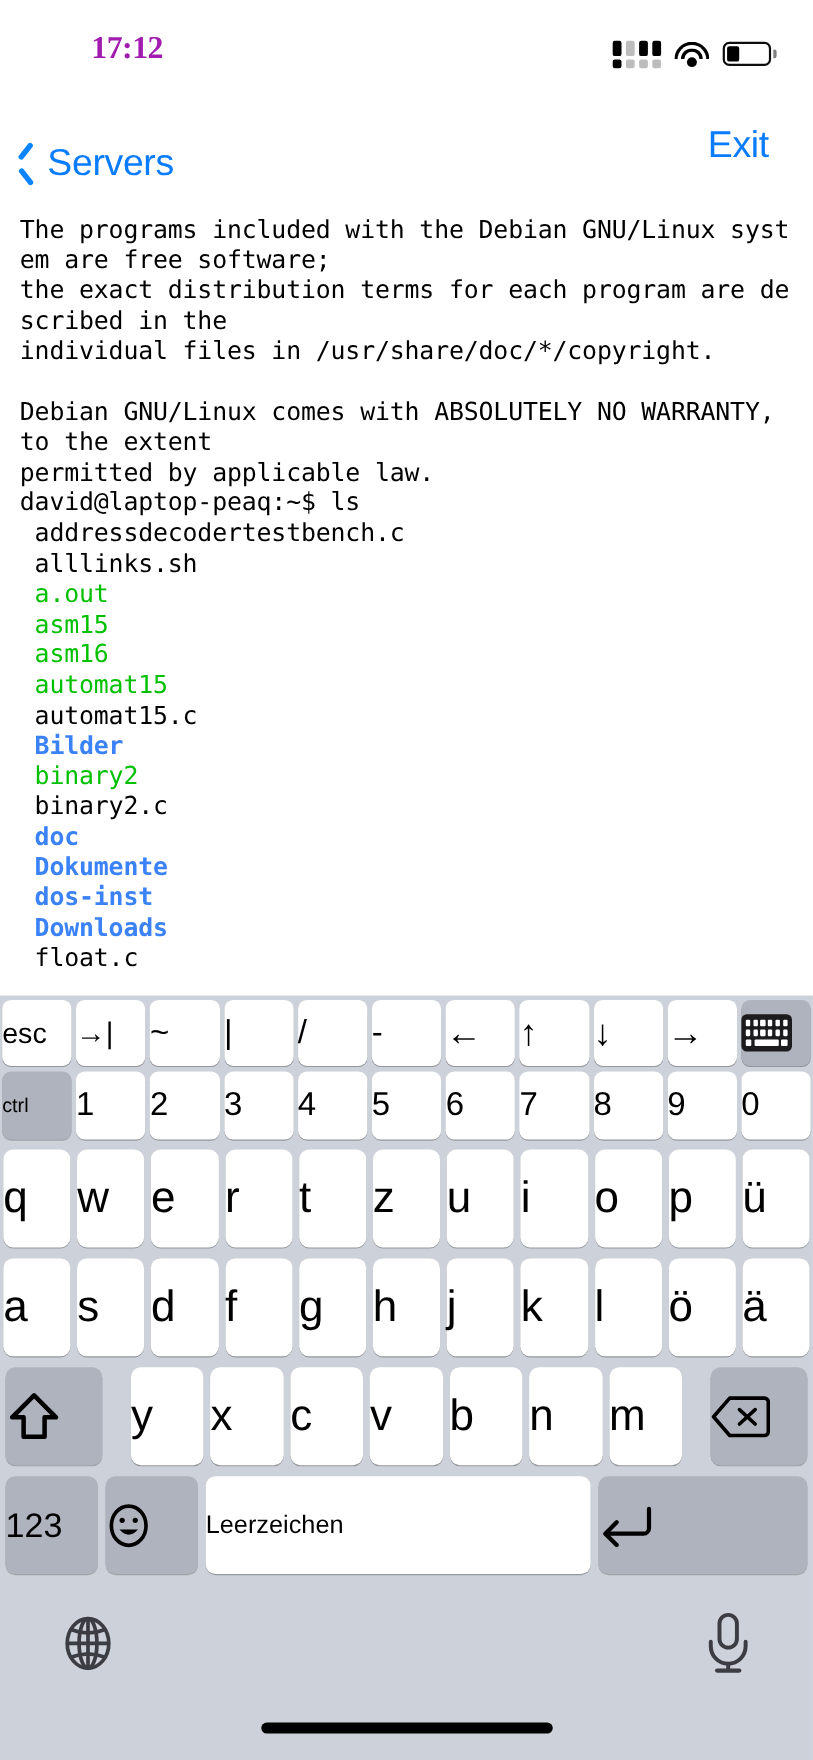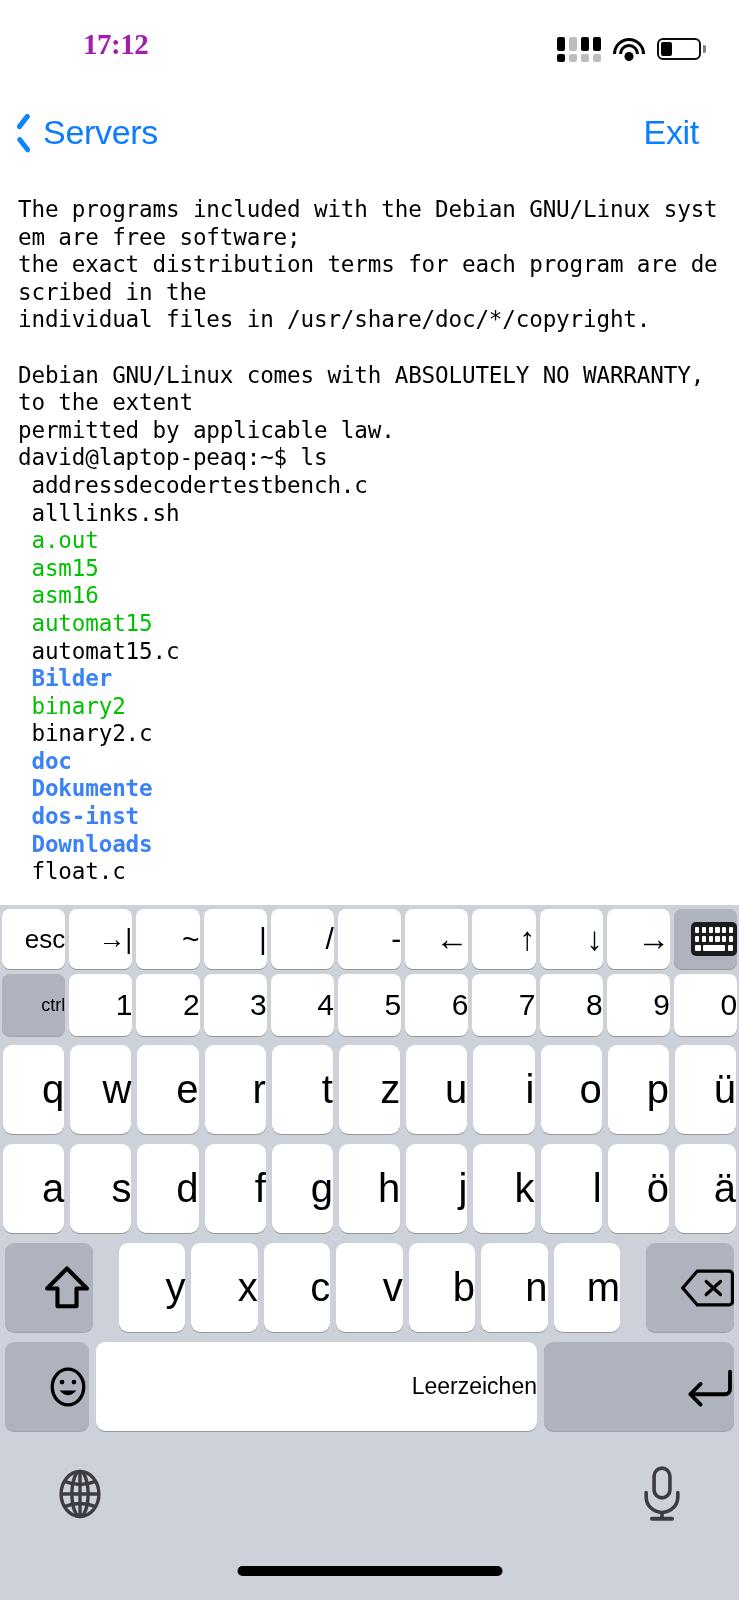--- a/index.html
+++ b/index.html
@@ -40,21 +40,21 @@
   .battery { position: relative; width: 44px; height: 22px; }
   .batt-body { position: absolute; inset: 0; border: 2px solid #000; border-radius: 6px; opacity: .95; }
   .batt-fill { position: absolute; left: 4px; top: 4px; bottom: 4px; width: 26%;
                background: #000; border-radius: 2px; }
   .batt-tip  { position: absolute; right: -5px; top: 7px; width: 3px; height: 8px;
                background: #000; border-radius: 0 2px 2px 0; opacity: .5; }
 
   
   .navbar { position: absolute; top: 95px; left: 0; width: 739px; height: 75px; }
   .nav-back {
-    position: absolute; left: 14px; top: 0; height: 75px;
+    position: absolute; left: 14px; top: 16px; height: 75px;
     display: flex; align-items: center; gap: 7px; cursor: pointer;
   }
   .chev { width: 22px; height: 36px; position: relative; }
   .chev::before, .chev::after {
     content: ""; position: absolute; left: 4px; width: 18px; height: 5.4px;
     background: #0a84ff; border-radius: 3px;
   }
   .chev::before { top: 11px; transform: rotate(-52deg); transform-origin: left center; }
   .chev::after  { top: 20px; transform: rotate(52deg);  transform-origin: left center; }
   .nav-back-label { font-size: 34px; color: #0a7cff; letter-spacing: -0.3px; }
@@ -76,21 +76,21 @@
   .c-green { color: #00c000; font-weight: 400; }
   .c-blue  { color: #3b82f6; font-weight: 700; }
 
   
   .keyboard {
     position: absolute; left: 0; top: 905px; width: 739px; height: 695px;
     background: #cdd1d9;
   }
   .krow { display: flex; width: 739px; }
   .key {
-    display: flex; align-items: center; justify-content: flex-end;
+    display: flex; align-items: center; justify-content: flex-start;
     background: #ffffff; border-radius: 9px;
     box-shadow: 0 1px 0 rgba(0,0,0,0.28);
     font-family: "Liberation Sans", sans-serif;
     color: #000; user-select: none;
   }
   .key.gray { background: #aeb3bd; box-shadow: 0 1px 0 rgba(0,0,0,0.22); }
   .key.dark-ic { background: #aeb3bd; }
 
   
   .row-acc { height: 66px; padding: 4px 2px 0 2px; gap: 4px; }
@@ -387,20 +387,23 @@
         <span>
           <svg width="54" height="42" viewBox="0 0 28 20">
             <path d="M9 1.2 H25.4 A1.8 1.8 0 0 1 27.2 3 V17 A1.8 1.8 0 0 1 25.4 18.8 H9 L1.4 10 Z" fill="none" stroke="#000" stroke-width="1.7" stroke-linejoin="round"></path>
             <path d="M13.6 6.6 L21 13.4 M21 6.6 L13.6 13.4" stroke="#000" stroke-width="1.7" stroke-linecap="round"></path>
           </svg>
         </span>
       </div>
     </div>
 
     <div class="krow row-bot">
+      <div class="key gray k123">
+        <span>123</span>
+      </div>
       <div class="key gray kemo">
         <span>
           <svg width="42" height="42" viewBox="0 0 24 24">
             <ellipse cx="12" cy="12" rx="9" ry="10.2" fill="none" stroke="#000" stroke-width="1.9"></ellipse>
             <circle cx="8.6" cy="9.2" r="1.35" fill="#000"></circle>
             <circle cx="15.4" cy="9.2" r="1.35" fill="#000"></circle>
             <path d="M7.2 14 Q12 19.4 16.8 14 Z" fill="#000"></path>
           </svg>
         </span>
       </div>

